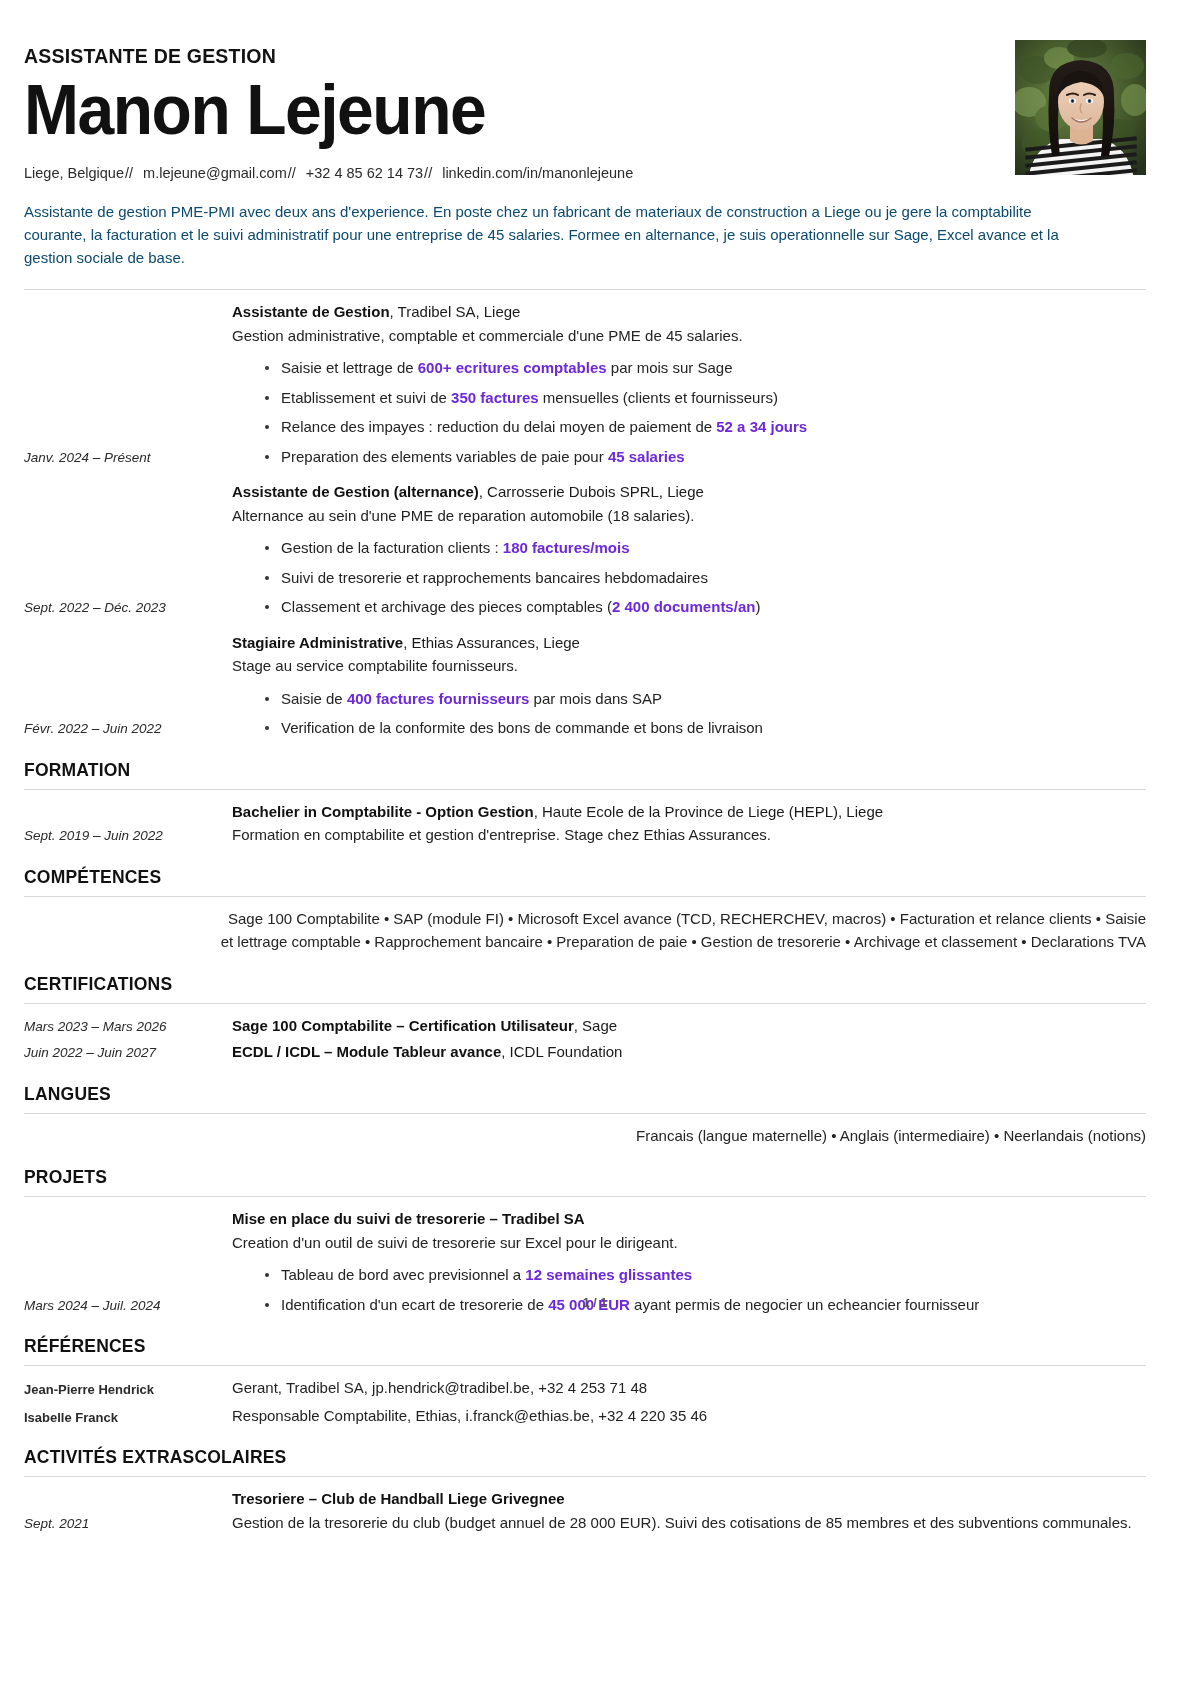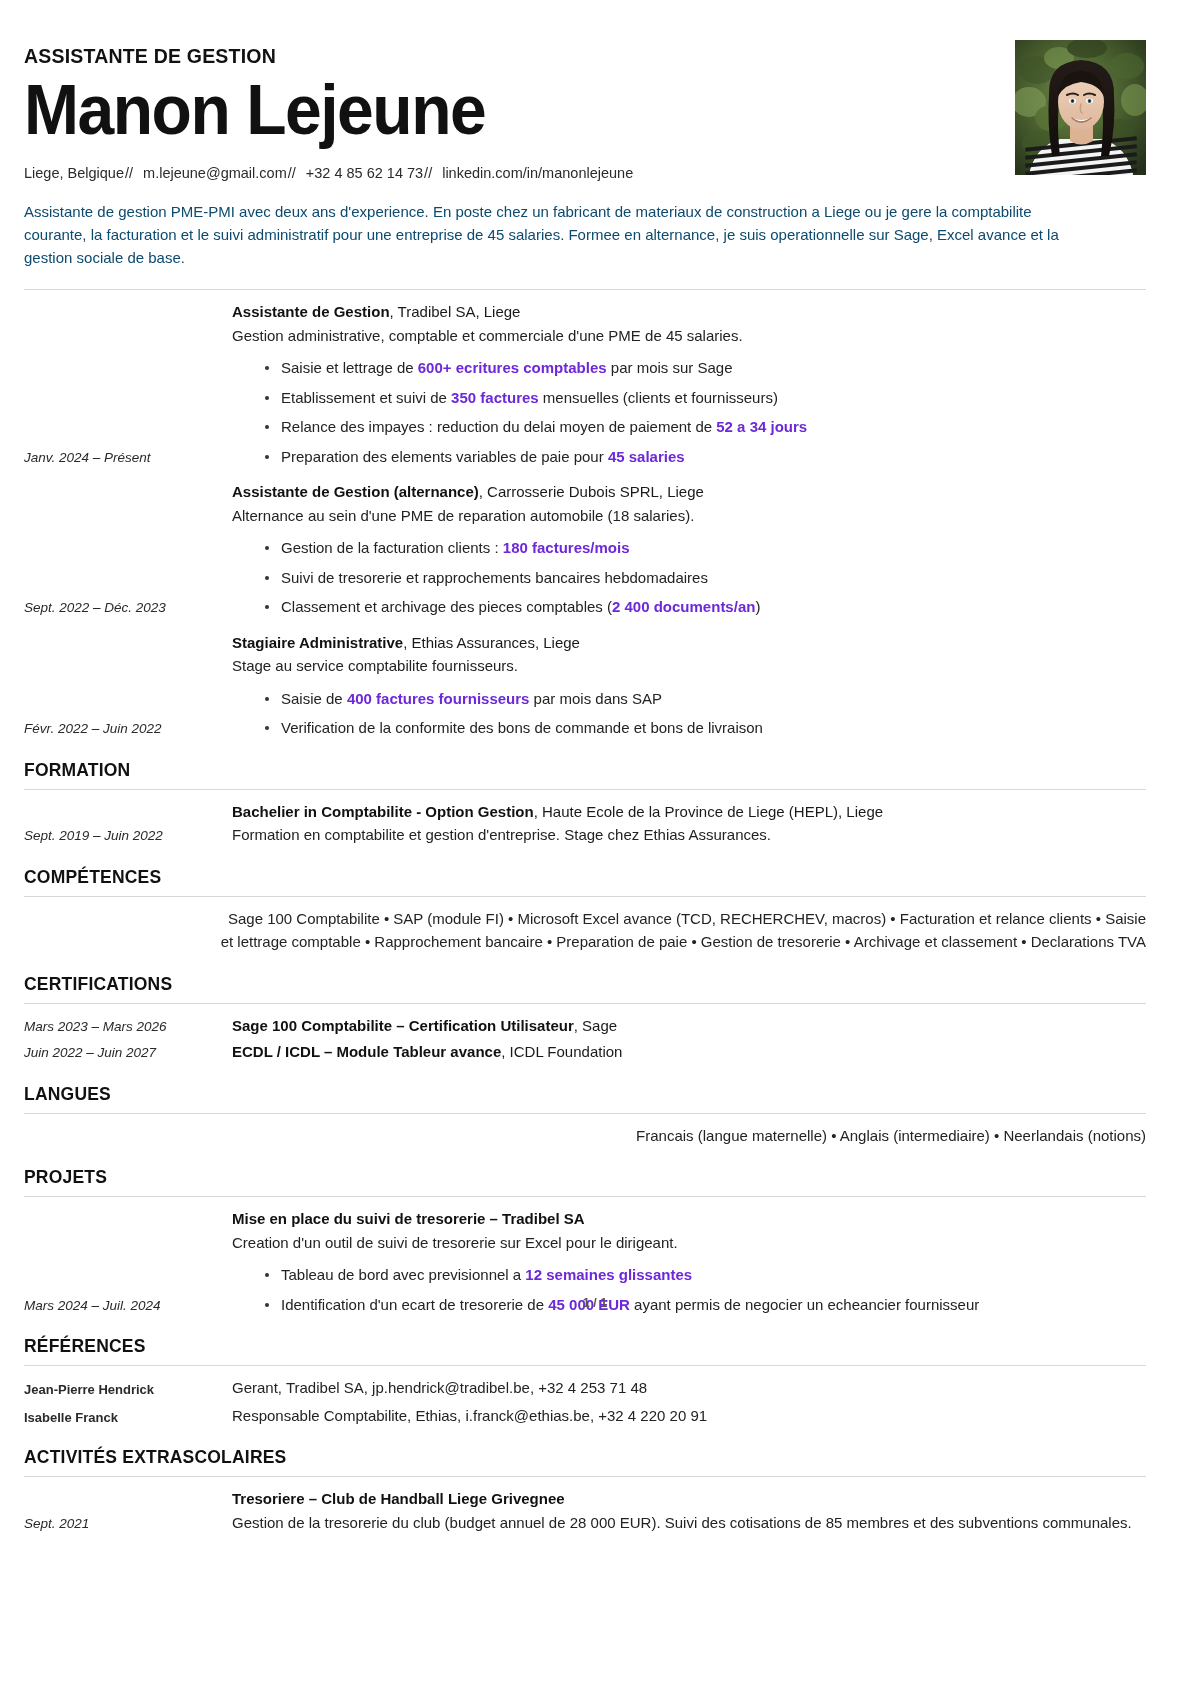--- a/index.html
+++ b/index.html
@@ -385,21 +385,21 @@
     <div class="section-rule"></div>
     <div class="entry" style="margin-bottom:5px;">
       <div class="entry-date bold-ref">Jean-Pierre Hendrick</div>
       <div class="entry-body">
         <p class="entry-sub" style="margin-top:0;">Gerant, Tradibel SA, jp.hendrick@tradibel.be, +32 4 253 71 48</p>
       </div>
     </div>
     <div class="entry">
       <div class="entry-date bold-ref">Isabelle Franck</div>
       <div class="entry-body">
-        <p class="entry-sub" style="margin-top:0;">Responsable Comptabilite, Ethias, i.franck@ethias.be, +32 4 220 20 91</p>
+        <p class="entry-sub" style="margin-top:0;">Responsable Comptabilite, Ethias, i.franck@ethias.be, +32 4 220 35 46</p>
       </div>
     </div>
   </div>
 
   <div class="section">
     <div class="section-title">ACTIVITÉS EXTRASCOLAIRES</div>
     <div class="section-rule"></div>
     <div class="entry">
       <div class="entry-date">Sept. 2021</div>
       <div class="entry-body">

